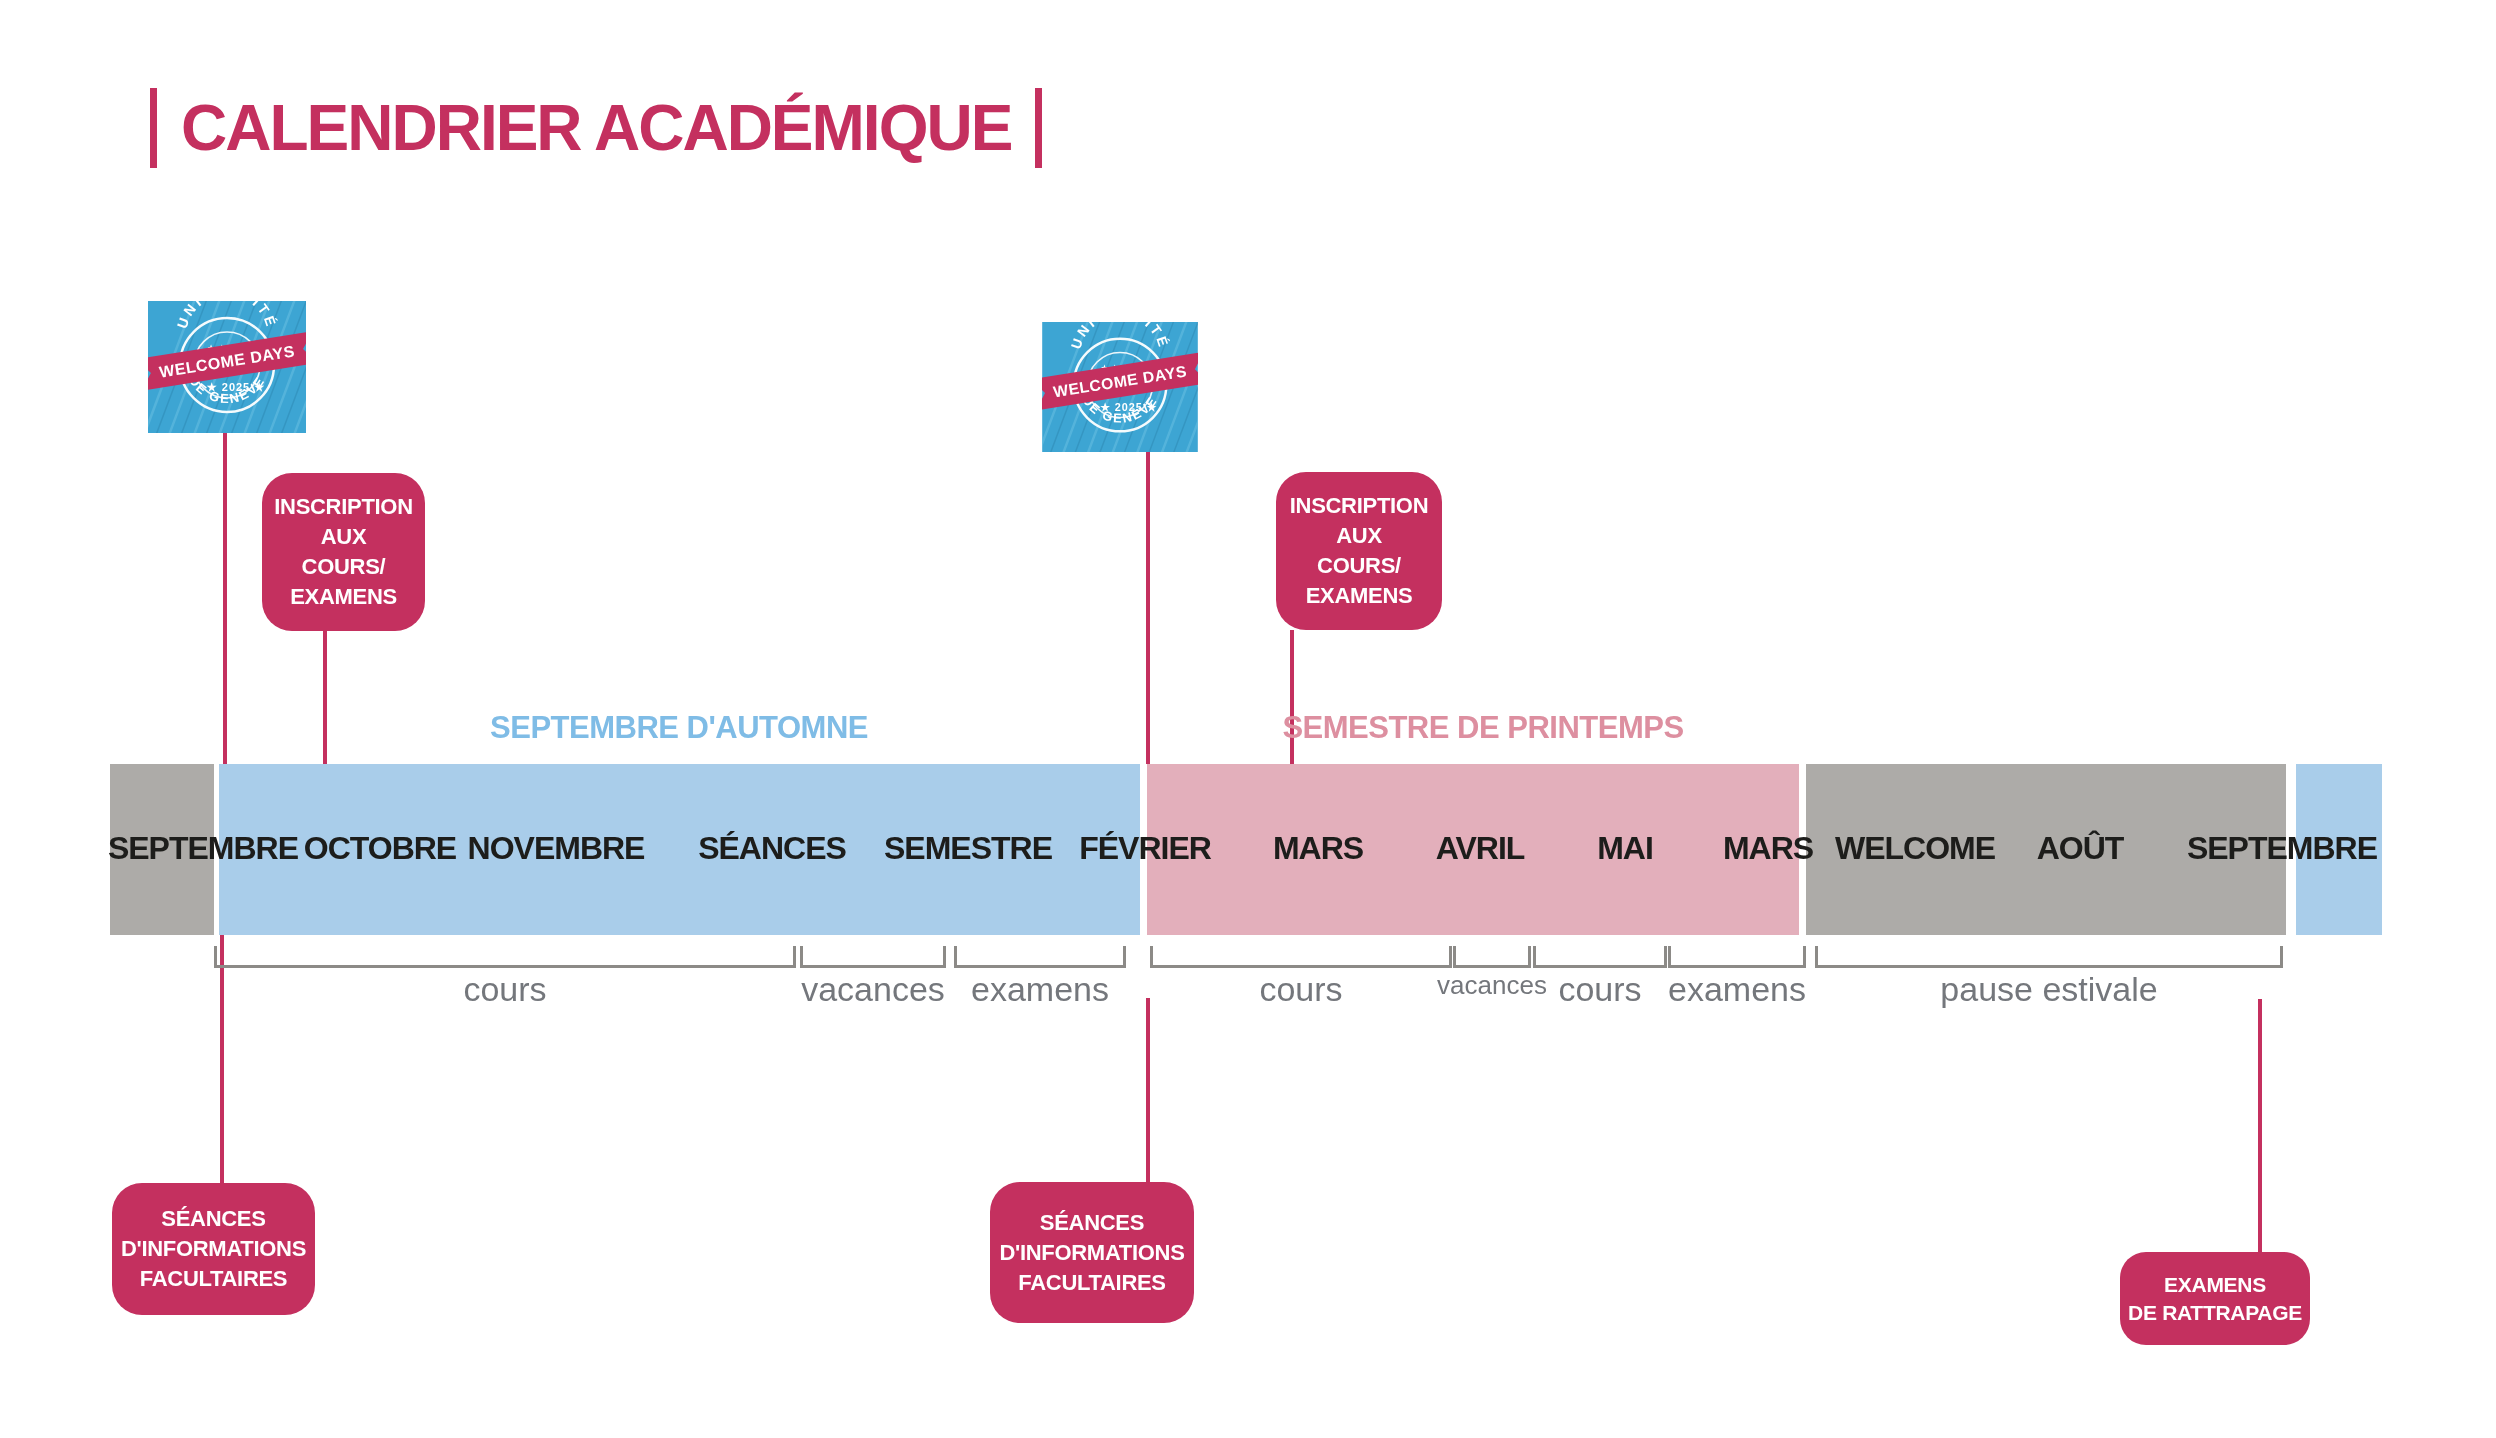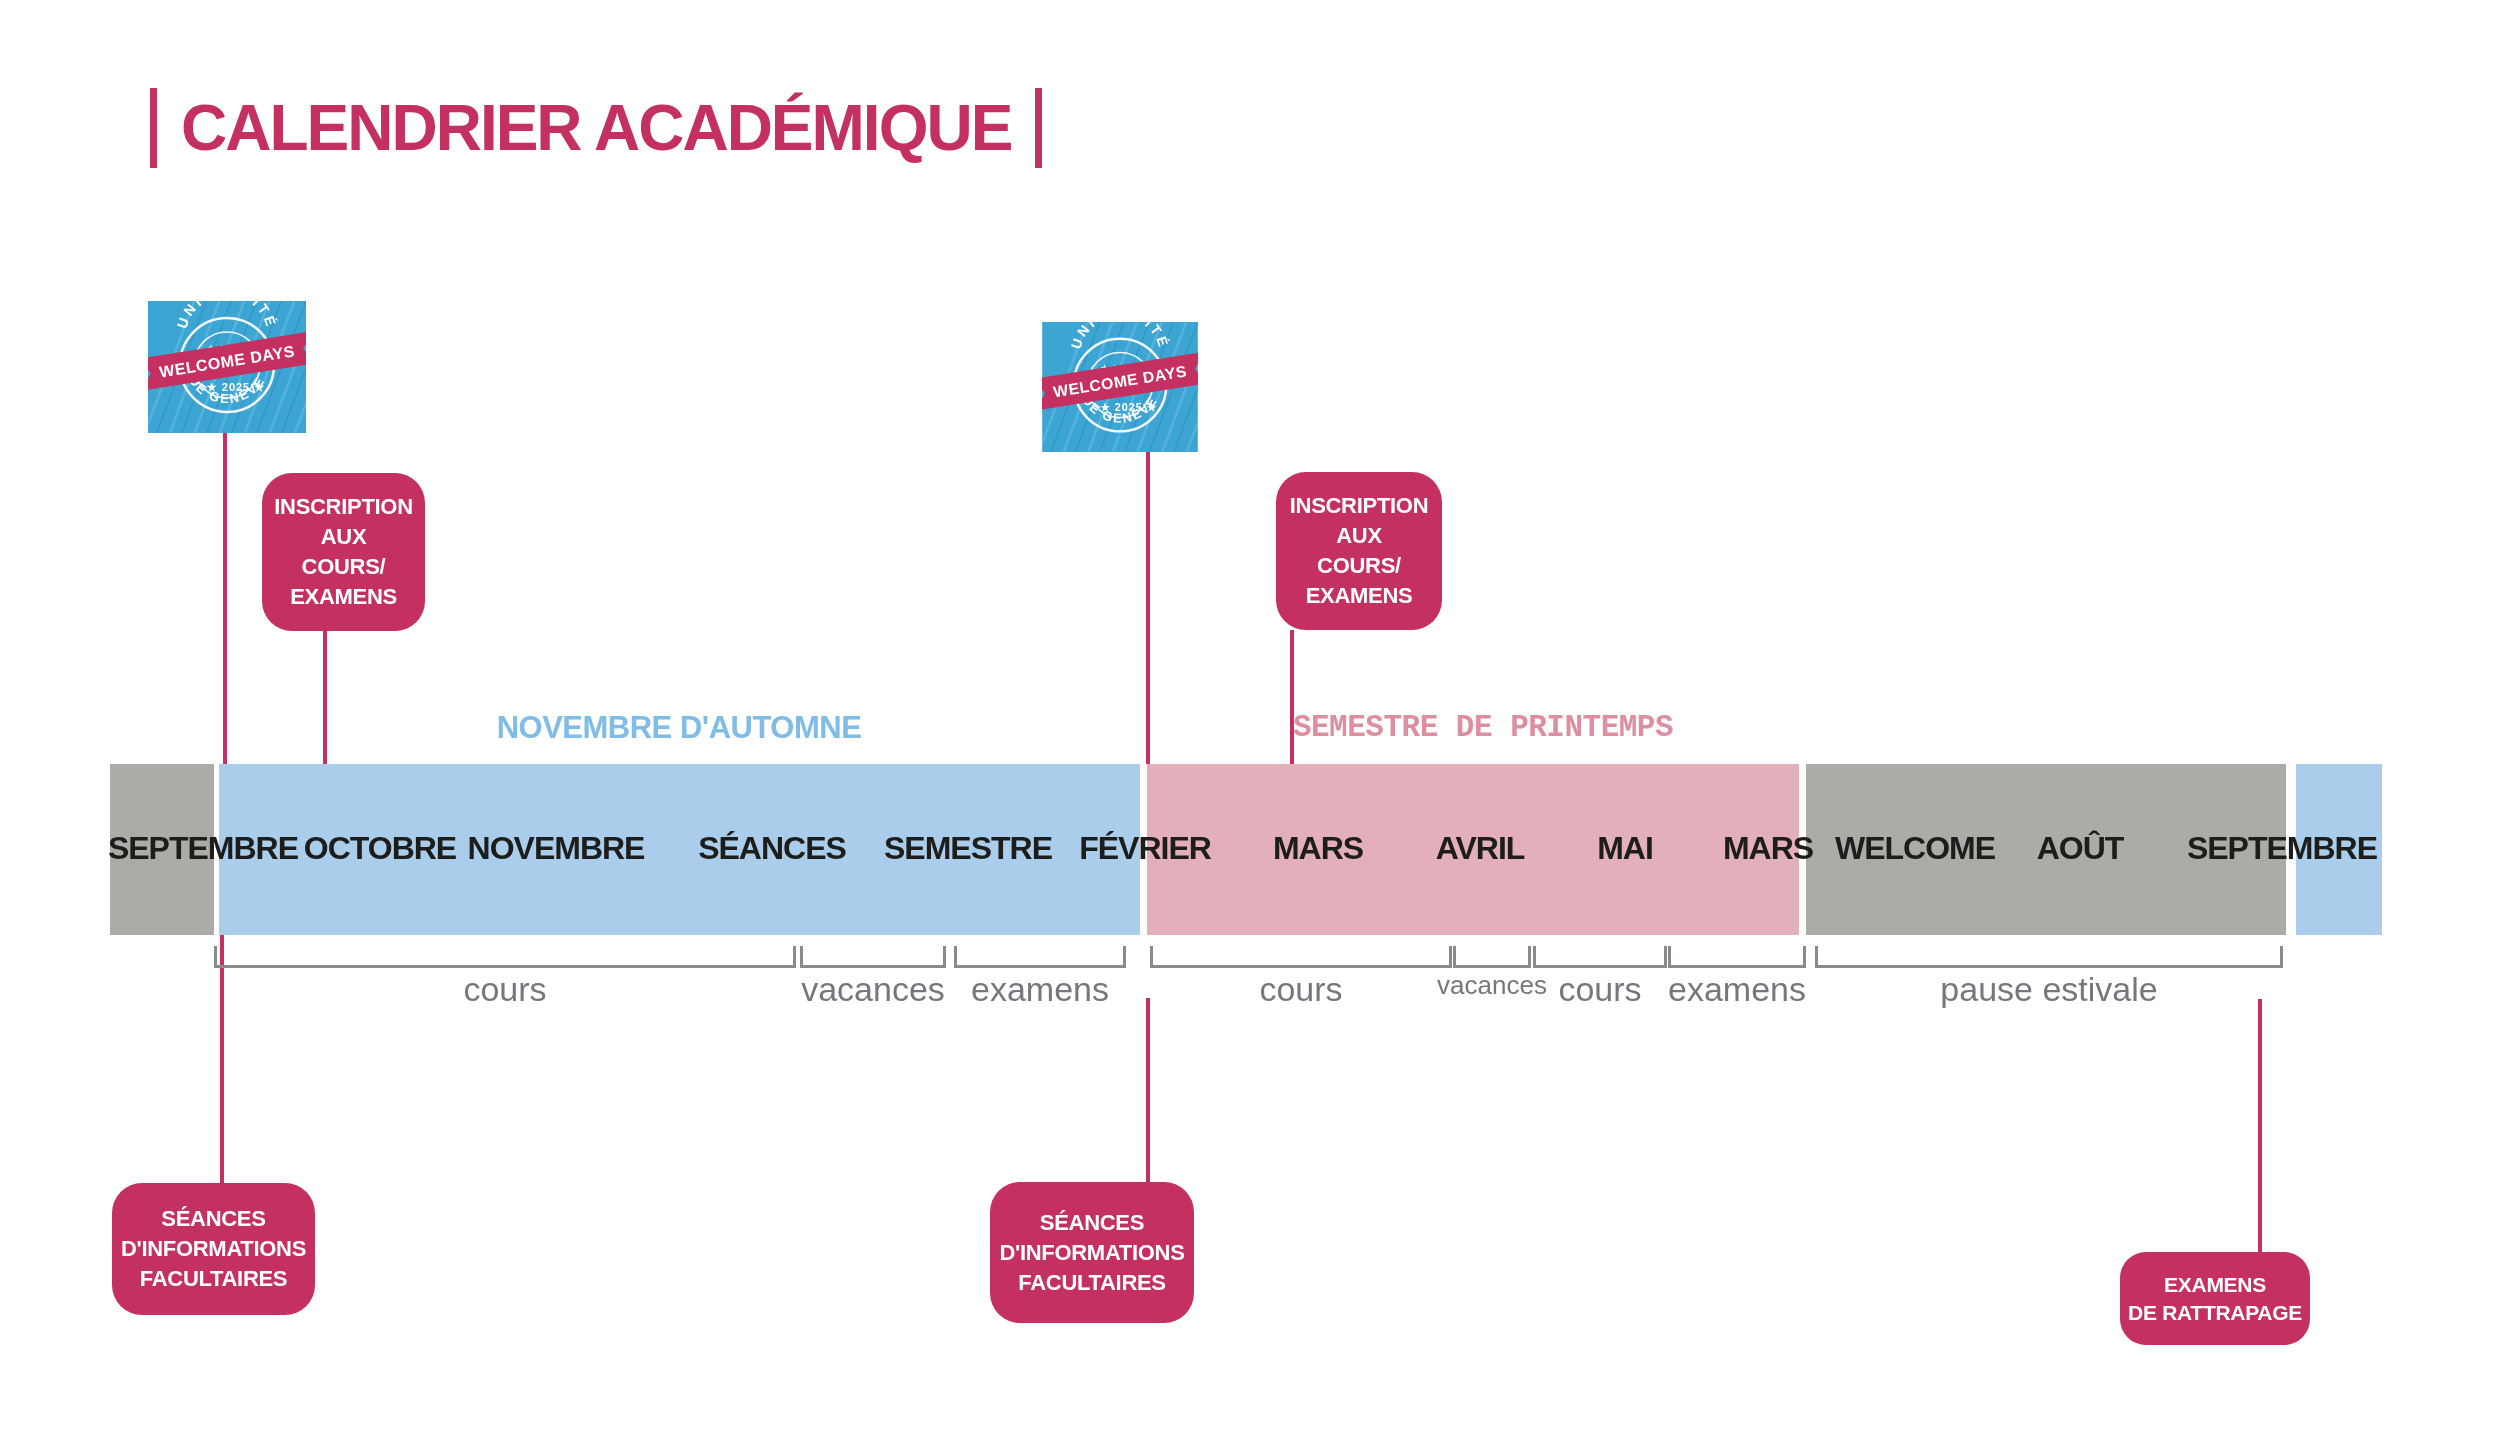--- a/index.html
+++ b/index.html
@@ -32,21 +32,21 @@
   #seg-blue2{left:2296px;width:86px;background:var(--bar-blue);}
 
   
   .month{position:absolute;top:820px;transform:translateX(-50%);font-size:32px;font-weight:700;
          color:var(--month-text);letter-spacing:-1px;white-space:nowrap;}
 
   
   .sem{position:absolute;top:700px;transform:translateX(-50%);font-weight:700;font-size:31px;
        letter-spacing:-0.5px;white-space:nowrap;}
   #sem-autumn{left:679px;color:var(--semester-blue);}
-  #sem-spring{left:1483px;color:var(--semester-pink);font-family:Liberation Mono, monospace;}
+  #sem-spring{left:1483px;color:var(--semester-pink);}
 
   
   .bracket{position:absolute;top:936px;height:19px;
            border-left:3px solid var(--bracket-gray);
            border-right:3px solid var(--bracket-gray);
            border-bottom:3px solid var(--bracket-gray);}
   .plabel{position:absolute;top:24px;left:50%;transform:translateX(-50%);
           font-size:34px;font-weight:400;color:var(--label-gray);white-space:nowrap;}
   #b1{left:214px;width:576px;} #b2{left:800px;width:140px;} #b3{left:954px;width:166px;}
   #b4{left:1150px;width:296px;} #b5{left:1453px;width:72px;} #b6{left:1533px;width:128px;}
@@ -189,21 +189,21 @@
   <div class="callout" id="sea2">
     <div>SÉANCES</div>
     <div>D'INFORMATIONS</div>
     <div>FACULTAIRES</div>
   </div>
   <div class="callout" id="rat">
     <div>EXAMENS</div>
     <div>DE RATTRAPAGE</div>
   </div>
 
-  <div class="sem" id="sem-autumn">NOVEMBRE D'AUTOMNE</div>
+  <div class="sem" id="sem-autumn">SEPTEMBRE D'AUTOMNE</div>
   <div class="sem" id="sem-spring">SEMESTRE DE PRINTEMPS</div>
 
   <div class="seg" id="seg-gray1"></div>
   <div class="seg" id="seg-blue1"></div>
   <div class="seg" id="seg-pink"></div>
   <div class="seg" id="seg-gray2"></div>
   <div class="seg" id="seg-blue2"></div>
 
   <span class="month" style="left:203px">SEPTEMBRE</span>
   <span class="month" style="left:380px">OCTOBRE</span>

